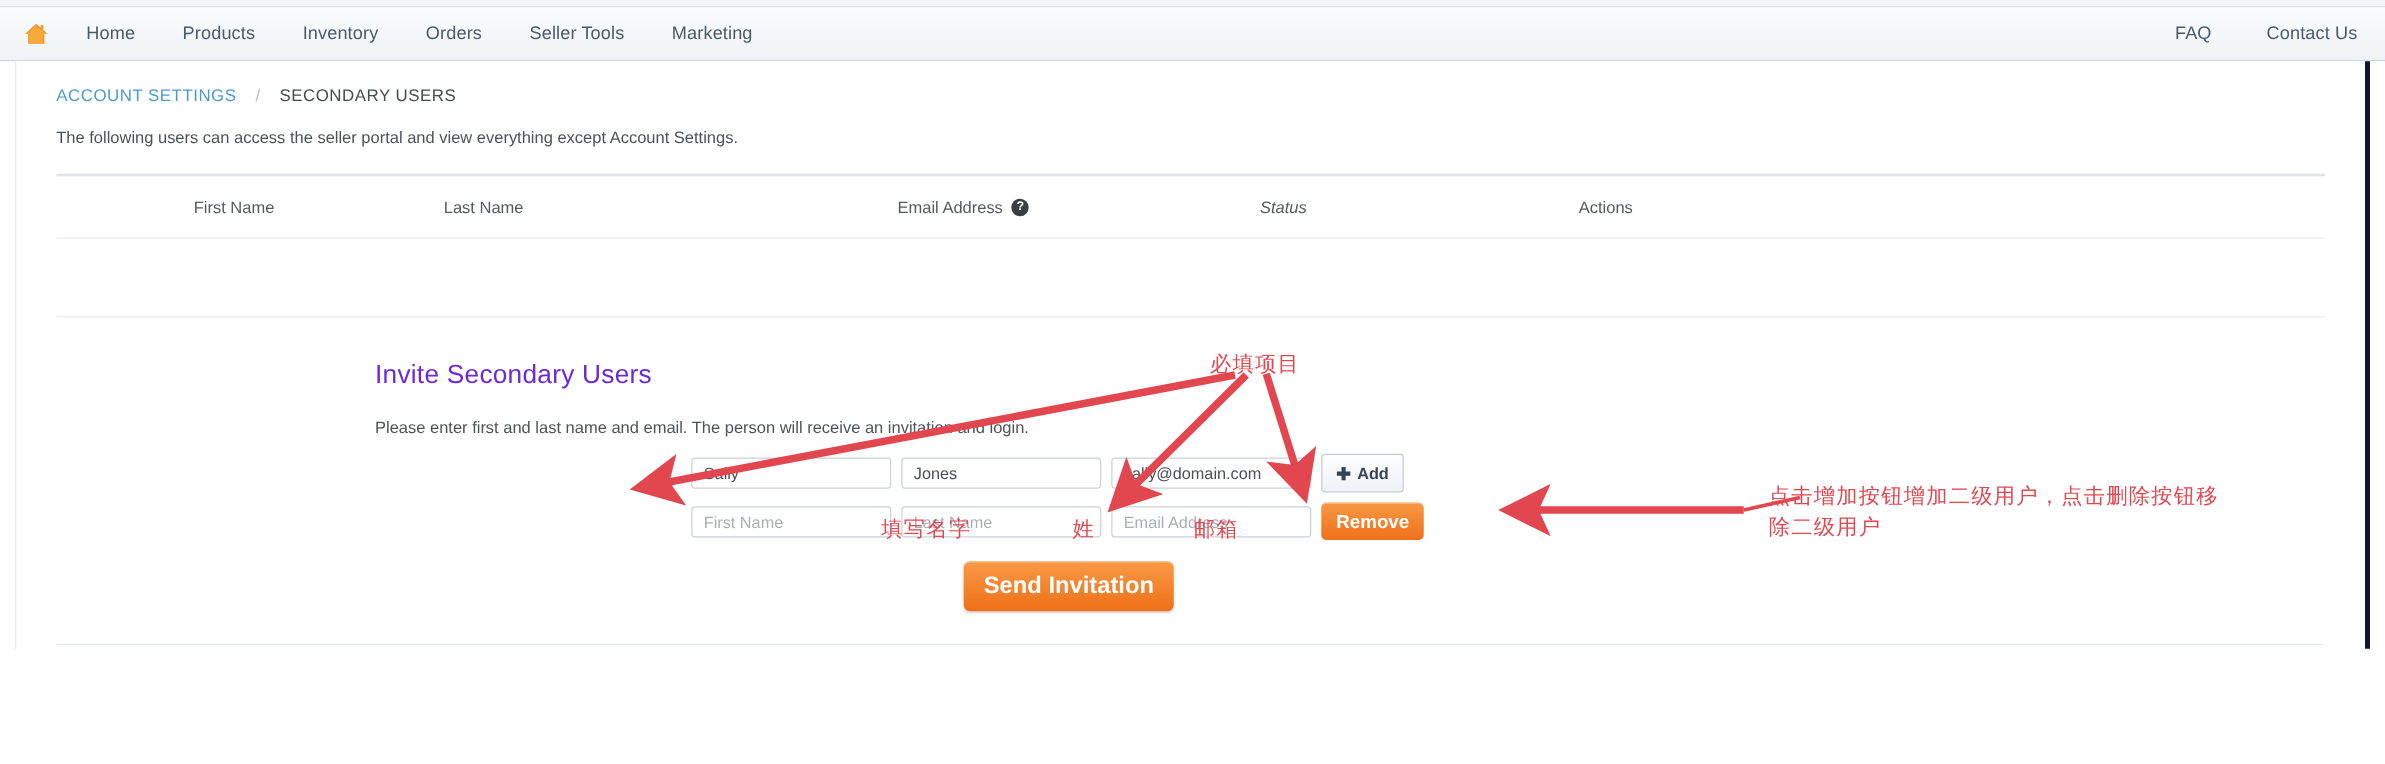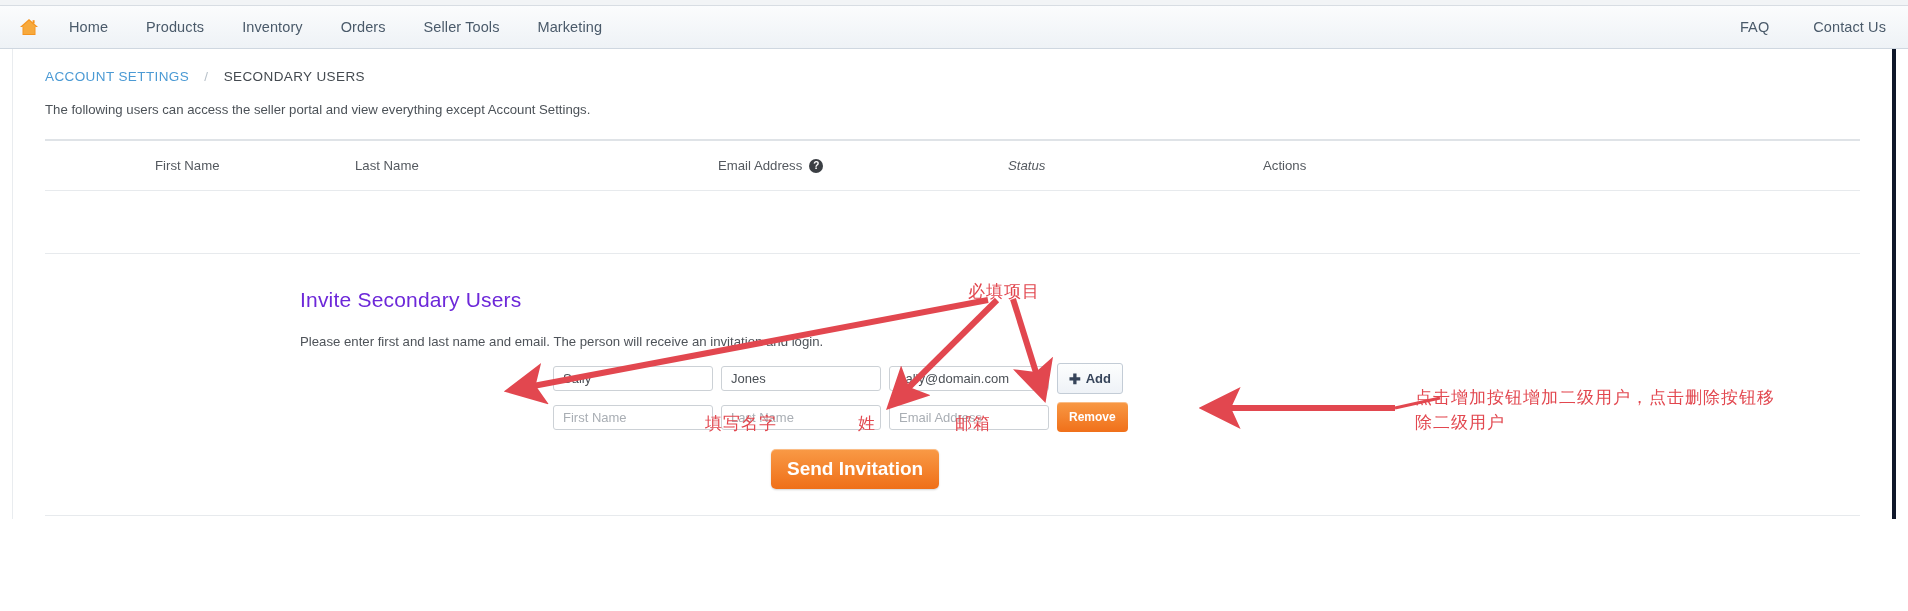--- a/index.html
+++ b/index.html
@@ -98,21 +98,21 @@
     border: 1px solid #c3ccd6; border-radius: 3px;
     background: linear-gradient(to bottom,#fdfefe 0%, #eef2f7 100%);
     color: #36445a; font-size: 13px; font-weight: bold;
     display: inline-flex; align-items: center; gap: 5px;
     cursor: pointer;
   }
   .btn-add .plus { font-size: 14px; font-weight: bold; }
   .btn-remove {
     height: 30px; padding: 0 12px; border: none; border-radius: 4px;
     background: linear-gradient(to bottom,#f89945 0%, #f0701a 100%);
-    color: #fff; font-size: 12px; font-weight: bold; cursor: pointer;
+    color: #fff; font-size: 15px; font-weight: bold; cursor: pointer;
     box-shadow: inset 0 1px 0 rgba(255,255,255,.35);
   }
   .send-wrap { margin-left: 726px; margin-top: 17px; }
   .btn-send {
     padding: 9px 16px; border: none; border-radius: 5px;
     background: linear-gradient(to bottom,#f99a46 0%, #ef6f18 100%);
     color: #fff; font-size: 19px; font-weight: bold; cursor: pointer;
     box-shadow: 0 1px 2px rgba(0,0,0,.18), inset 0 1px 0 rgba(255,255,255,.35);
   }
 

